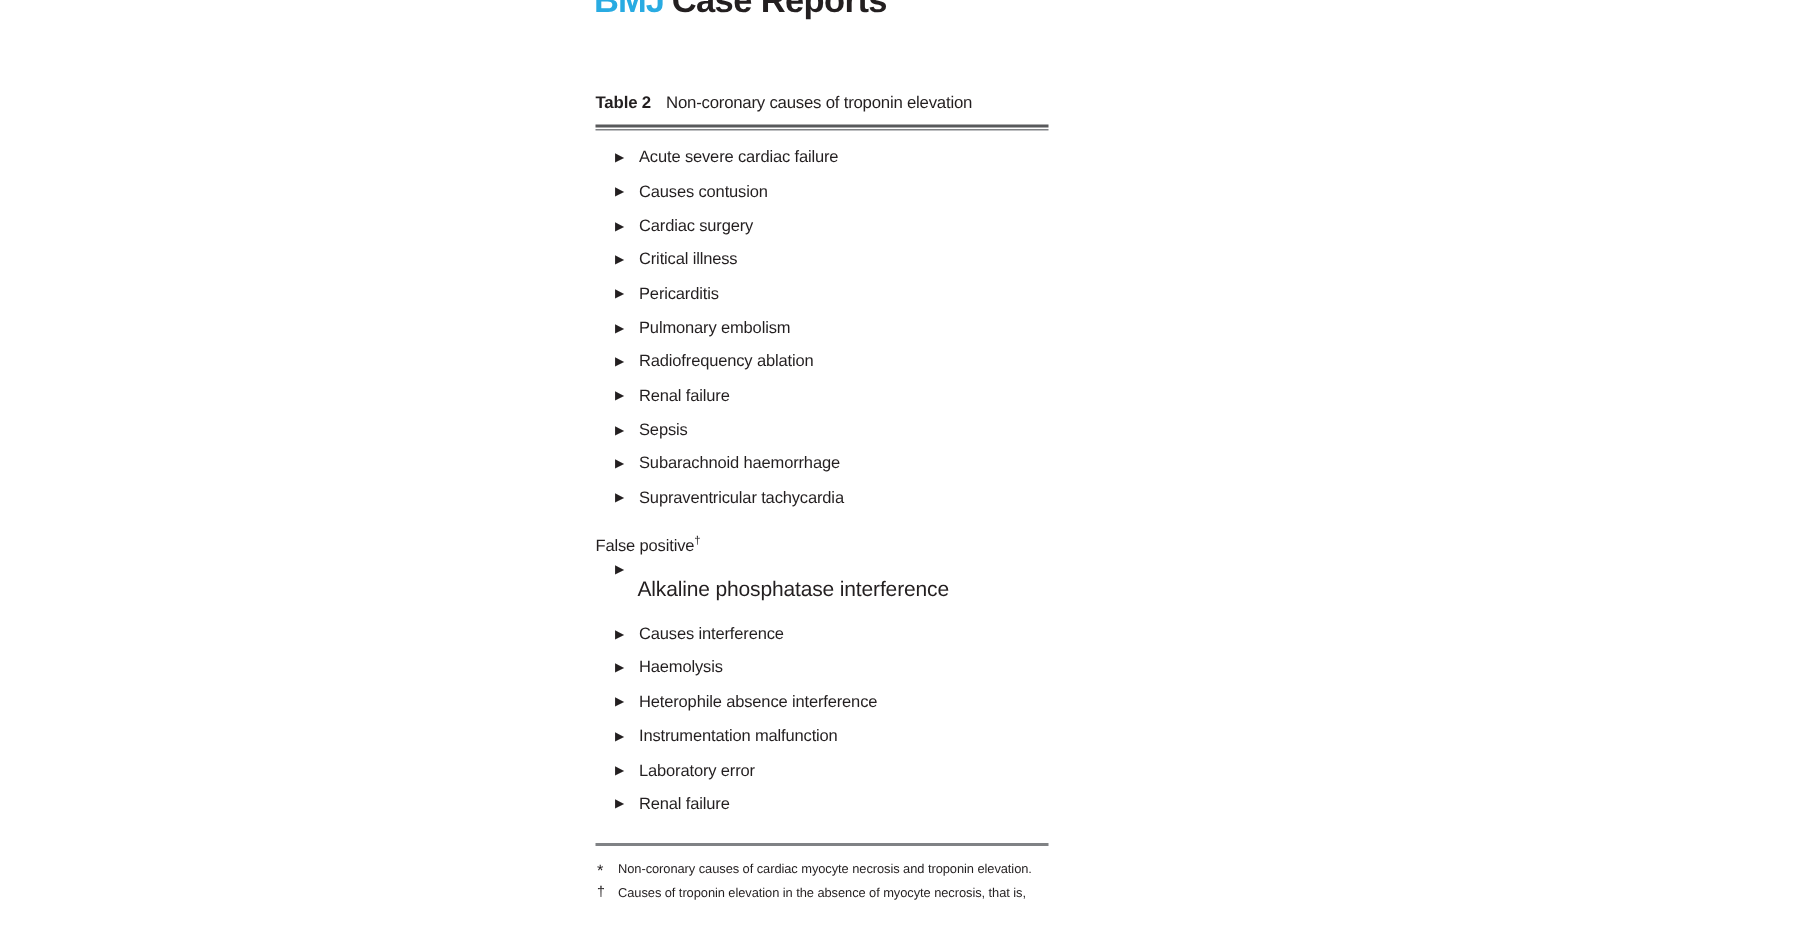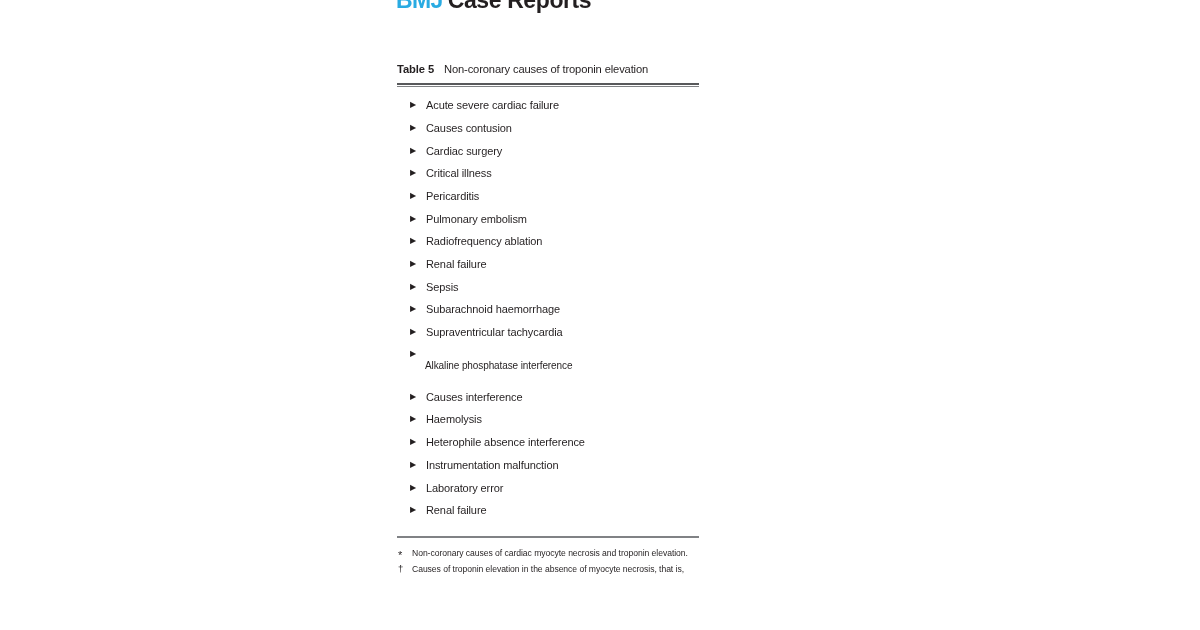--- a/index.html
+++ b/index.html
@@ -123,21 +123,21 @@
     position: absolute;
     left: 13px;
     top: 4px;
     font-size: 8px;
     line-height: 12px;
   }
   .item-split .split-text {
     position: absolute;
     left: 28px;
     top: 15px;
-    font-size: 10px;
+    font-size: 14px;
     letter-spacing: -0.1px;
     line-height: 14px;
     white-space: nowrap;
   }
 
   .list-falsepos li { padding-left: 29px; }
 
   .bottom-rule-wrap { margin-top: 14px; }
 
   .footnotes {
@@ -166,40 +166,41 @@
 <body>
 
 <div class="masthead">
   <span class="masthead-bmj">BMJ</span>
   <span class="masthead-title">Case Reports</span>
 </div>
 
 <div class="table-block">
 
   <div class="table-caption">
-    <span class="caption-label">Table 5</span><span class="caption-text">Non-coronary causes of troponin elevation</span>
+    <span class="caption-label">Table 2</span><span class="caption-text">Non-coronary causes of troponin elevation</span>
   </div>
 
   <div class="rule-double"></div>
 
 
   <ul class="item-list list-necrosis">
     <li><span class="bullet">▶</span><span>Acute severe cardiac failure</span></li>
     <li><span class="bullet">▶</span><span>Causes contusion</span></li>
     <li><span class="bullet">▶</span><span>Cardiac surgery</span></li>
     <li><span class="bullet">▶</span><span>Critical illness</span></li>
     <li><span class="bullet">▶</span><span>Pericarditis</span></li>
     <li><span class="bullet">▶</span><span>Pulmonary embolism</span></li>
     <li><span class="bullet">▶</span><span>Radiofrequency ablation</span></li>
     <li><span class="bullet">▶</span><span>Renal failure</span></li>
     <li><span class="bullet">▶</span><span>Sepsis</span></li>
     <li><span class="bullet">▶</span><span>Subarachnoid haemorrhage</span></li>
     <li><span class="bullet">▶</span><span>Supraventricular tachycardia</span></li>
   </ul>
 
+  <div class="section-head section-head-2"><span>False positive</span><sup>†</sup></div>
 
   <div class="item-split">
     <span class="bullet">▶</span>
     <span class="split-text">Alkaline phosphatase interference</span>
   </div>
 
   <ul class="item-list list-falsepos">
     <li><span class="bullet">▶</span><span>Causes interference</span></li>
     <li><span class="bullet">▶</span><span>Haemolysis</span></li>
     <li><span class="bullet">▶</span><span>Heterophile absence interference</span></li>

